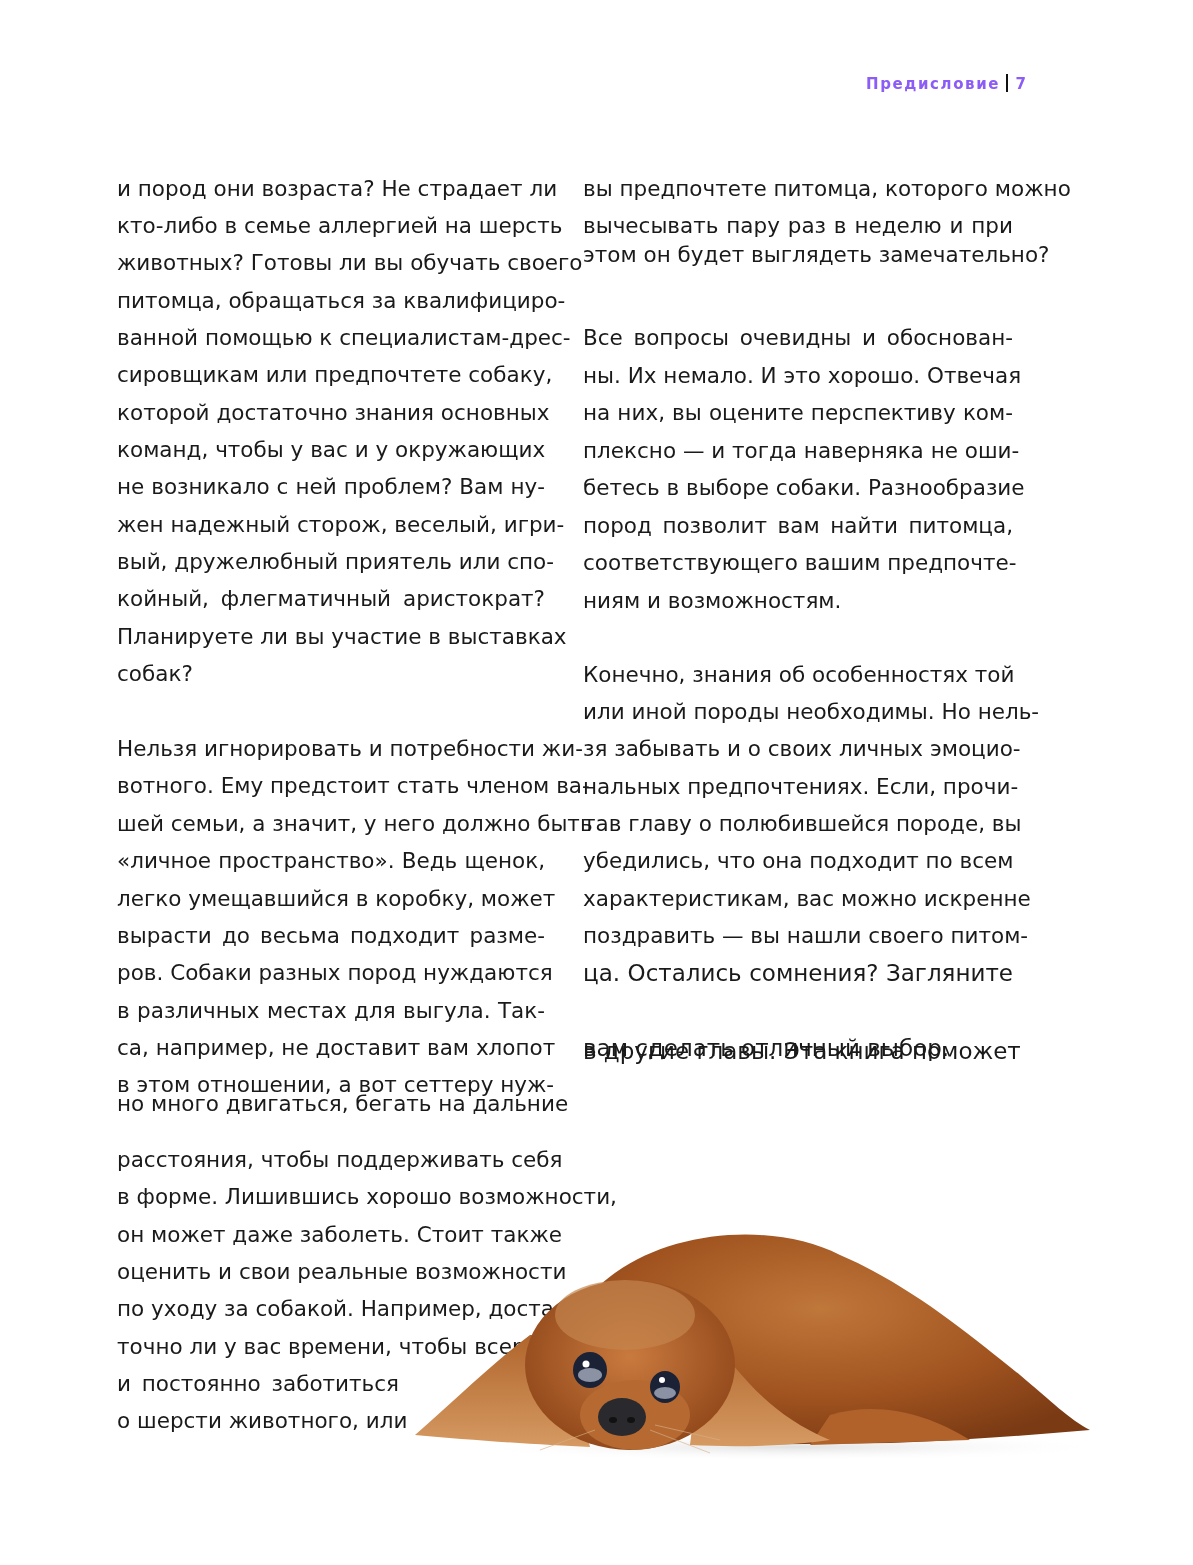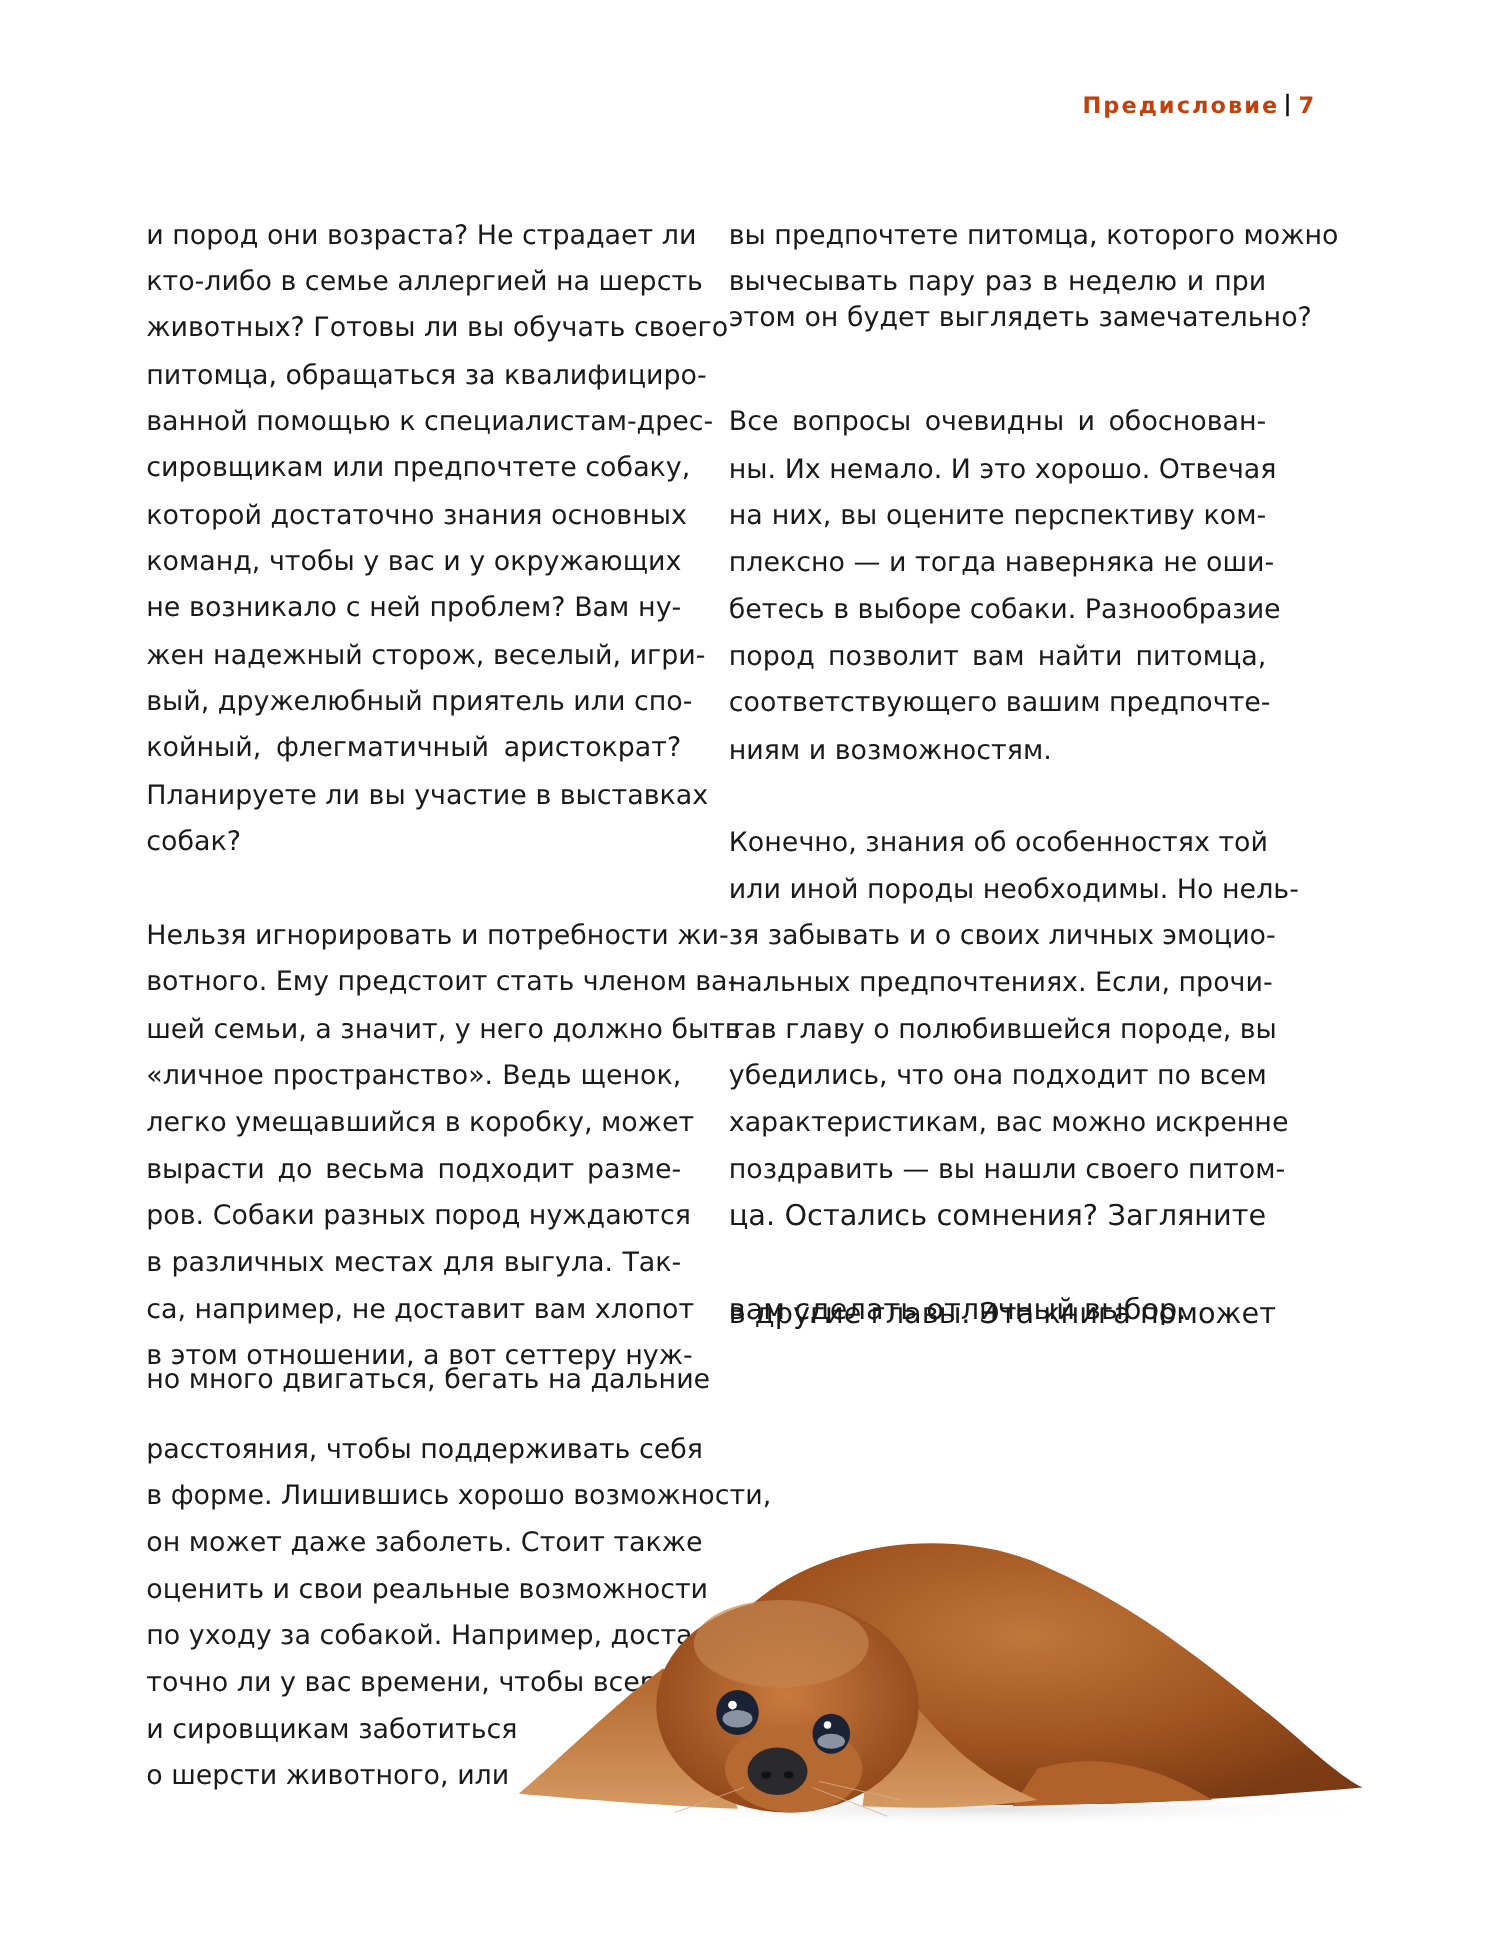--- a/index.html
+++ b/index.html
@@ -1,19 +1,19 @@
 <!DOCTYPE html>
 <html><head>
 <meta charset="utf-8">
 <style>
   html, body { margin: 0; padding: 0; background: #ffffff; }
   body { width: 1193px; height: 1565px; position: relative; overflow: hidden;
          font-family: "DejaVu Sans", "Liberation Sans", sans-serif; color: #1a1a1a; }
-  .running-head { position: absolute; top: 74px; left: 866px; font-size: 18px; font-weight: bold;
-                  letter-spacing: 1.6px; color: #c2410c; white-space: nowrap; }
+  .running-head { position: absolute; top: 74px; left: 866px; font-size: 15px; font-weight: bold;
+                  letter-spacing: 1.6px; color: #8b5cf6; white-space: nowrap; }
   .running-head .sep { display: inline-block; width: 1.5px; height: 18px; background: #111;
                        vertical-align: -3px; margin: 0 8px 0 6px; }
   .col { position: absolute; }
   .col-left { left: 117px; width: 428px; }
   .col-right { left: 583px; width: 430px; }
   .line { position: absolute; left: 0; width: 100%; font-size: 21.5px; line-height: 30px;
           height: 30px; white-space: nowrap; text-align: justify; text-align-last: justify; }
   .line.last { text-align-last: left; }
   .dog { position: absolute; left: 410px; top: 1225px; width: 690px; height: 240px; }
 </style>
@@ -52,21 +52,21 @@
     <div class="line" style="top:996px">в различных местах для выгула. Так-</div>
     <div class="line" style="top:1033px">са, например, не доставит вам хлопот</div>
     <div class="line" style="top:1070px">в этом отношении, а вот сеттеру нуж-</div>
     <div class="line" style="top:1089px">но много двигаться, бегать на дальние</div>
     <div class="line" style="top:1145px">расстояния, чтобы поддерживать себя</div>
     <div class="line" style="top:1182px">в форме. Лишившись хорошо возможности,</div>
     <div class="line" style="top:1220px">он может даже заболеть. Стоит также</div>
     <div class="line" style="top:1257px">оценить и свои реальные возможности</div>
     <div class="line" style="top:1294px">по уходу за собакой. Например, доста-</div>
     <div class="line" style="top:1332px">точно ли у вас времени, чтобы всерьез</div>
-    <div class="line" style="top:1369px; width:282px">и сировщикам заботиться</div>
+    <div class="line" style="top:1369px; width:282px">и постоянно заботиться</div>
     <div class="line last" style="top:1406px">о шерсти животного, или</div>
   </div>
 </div>
 
 <div class="col col-right" style="top:0;">
   <div>
     <div class="line" style="top:174px">вы предпочтете питомца, которого можно</div>
     <div class="line" style="top:211px">вычесывать пару раз в неделю и при</div>
     <div class="line" style="top:240px">этом он будет выглядеть замечательно?</div>
   </div>

